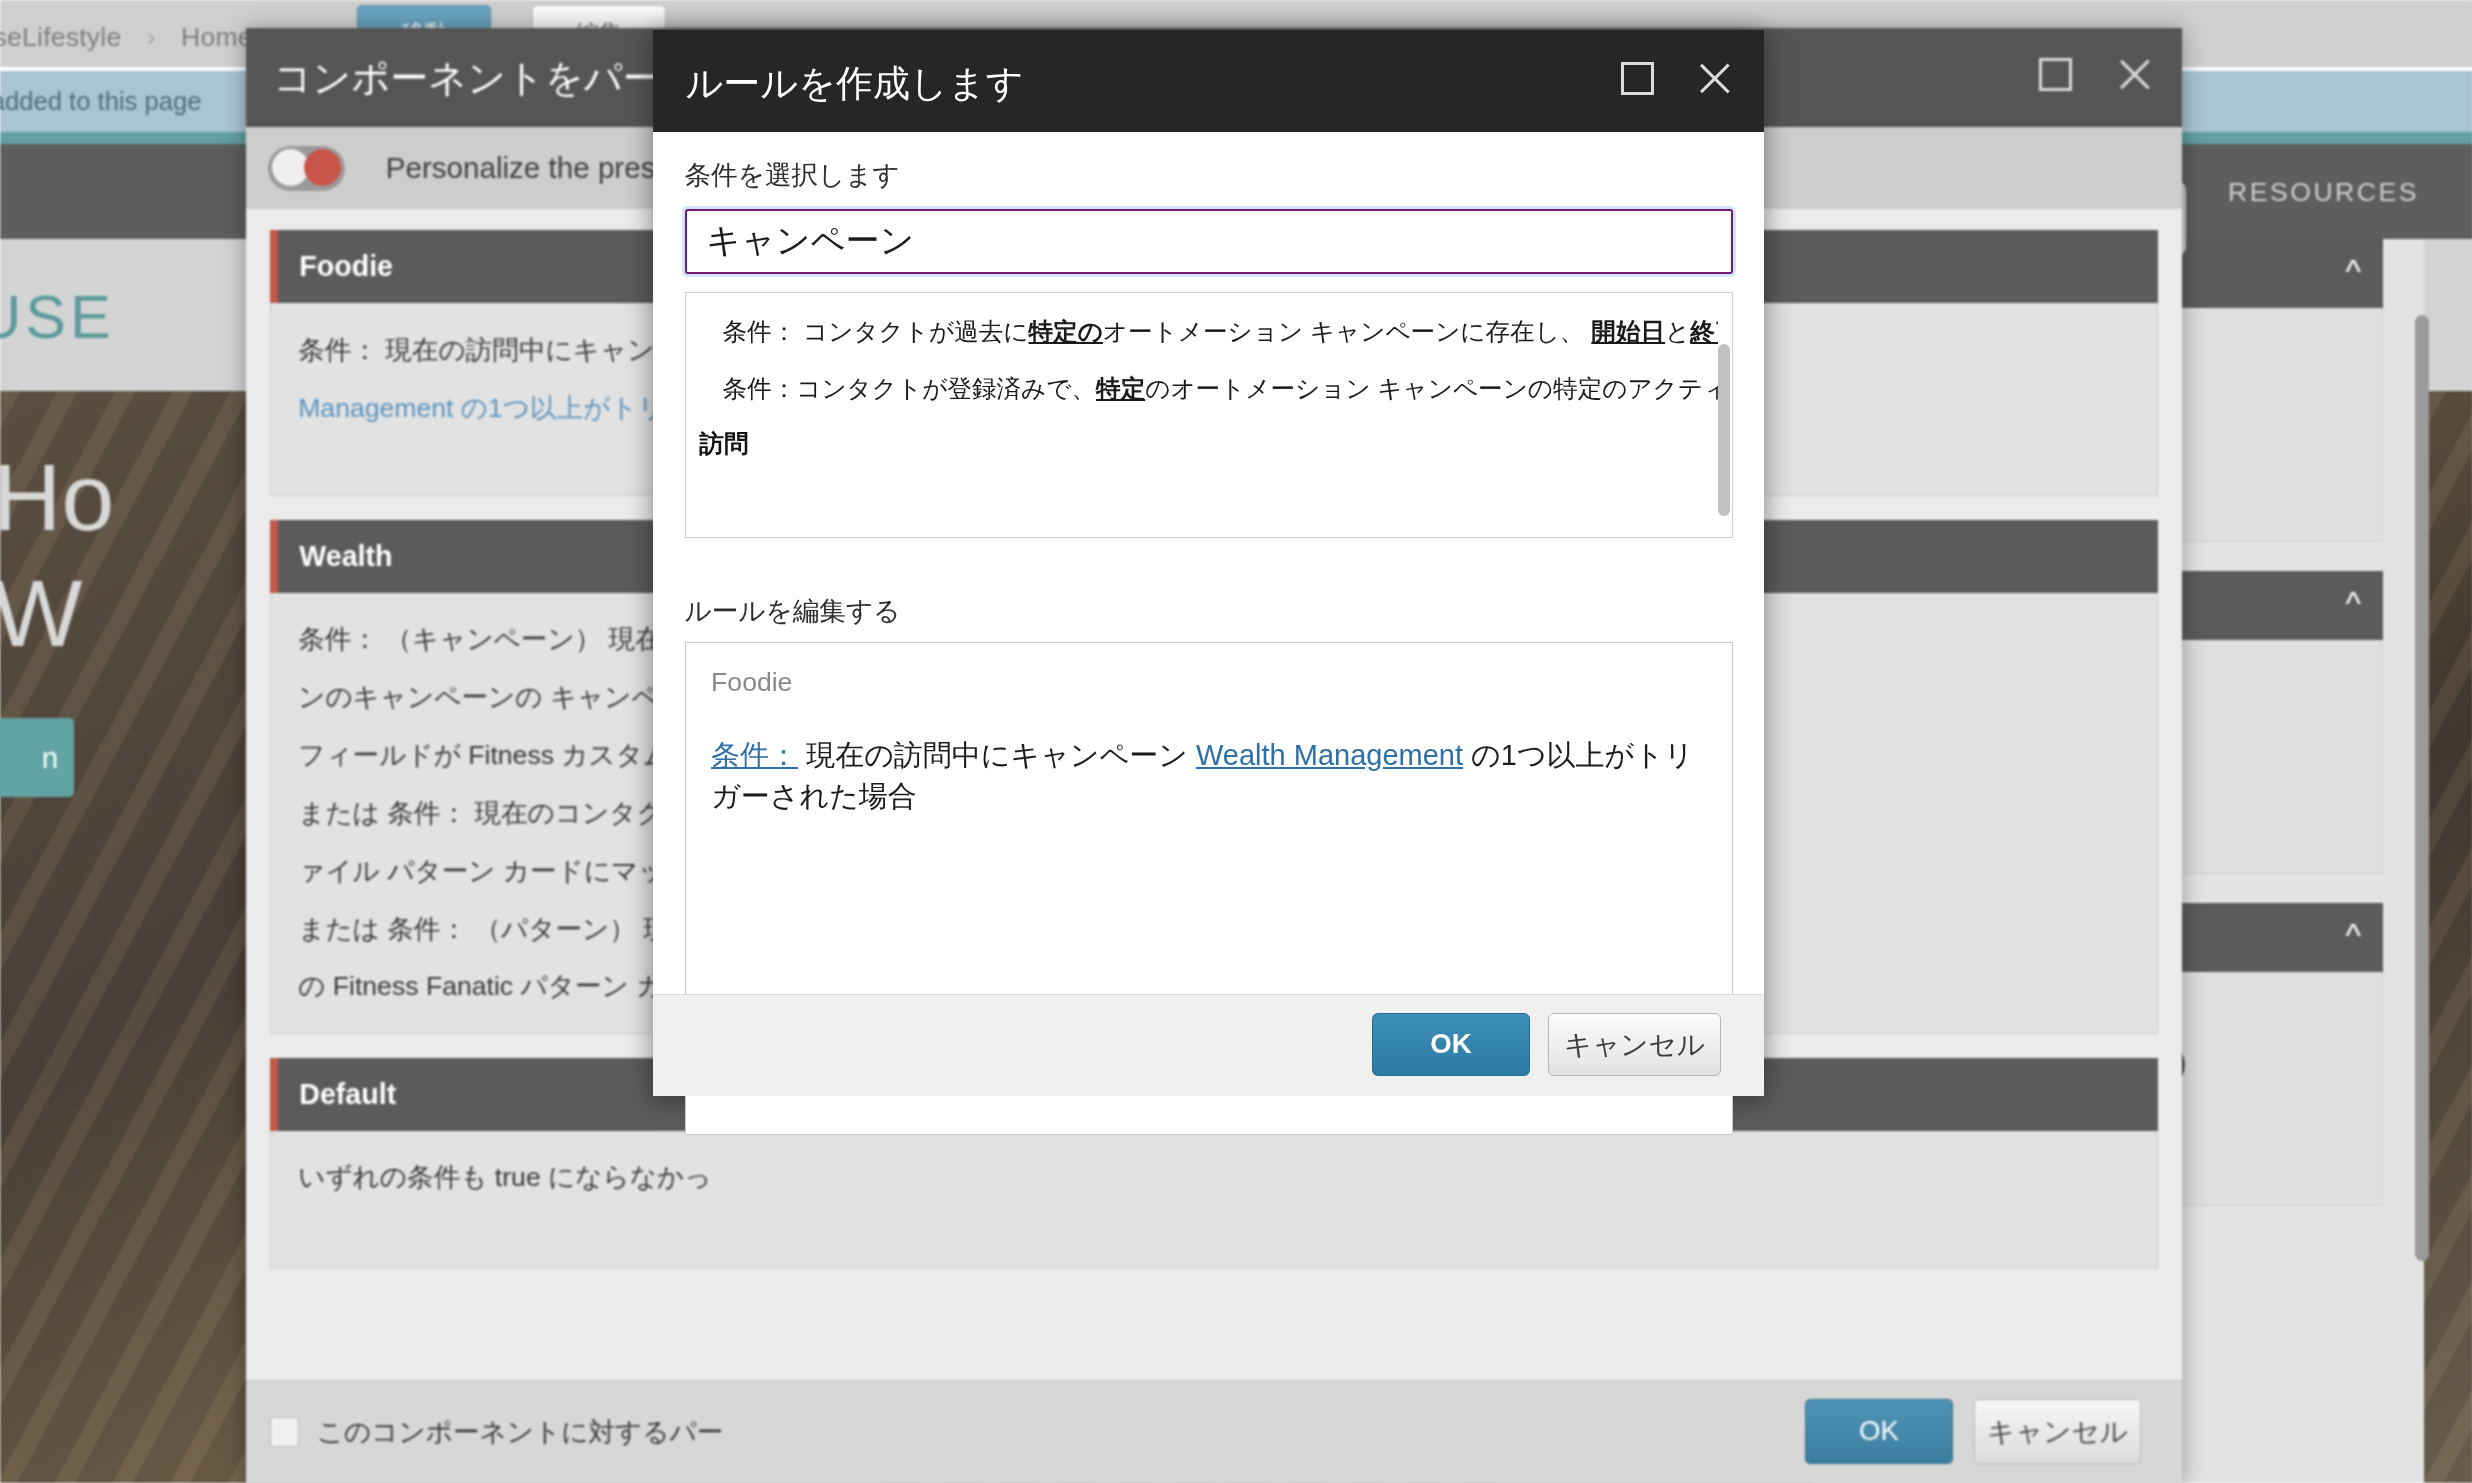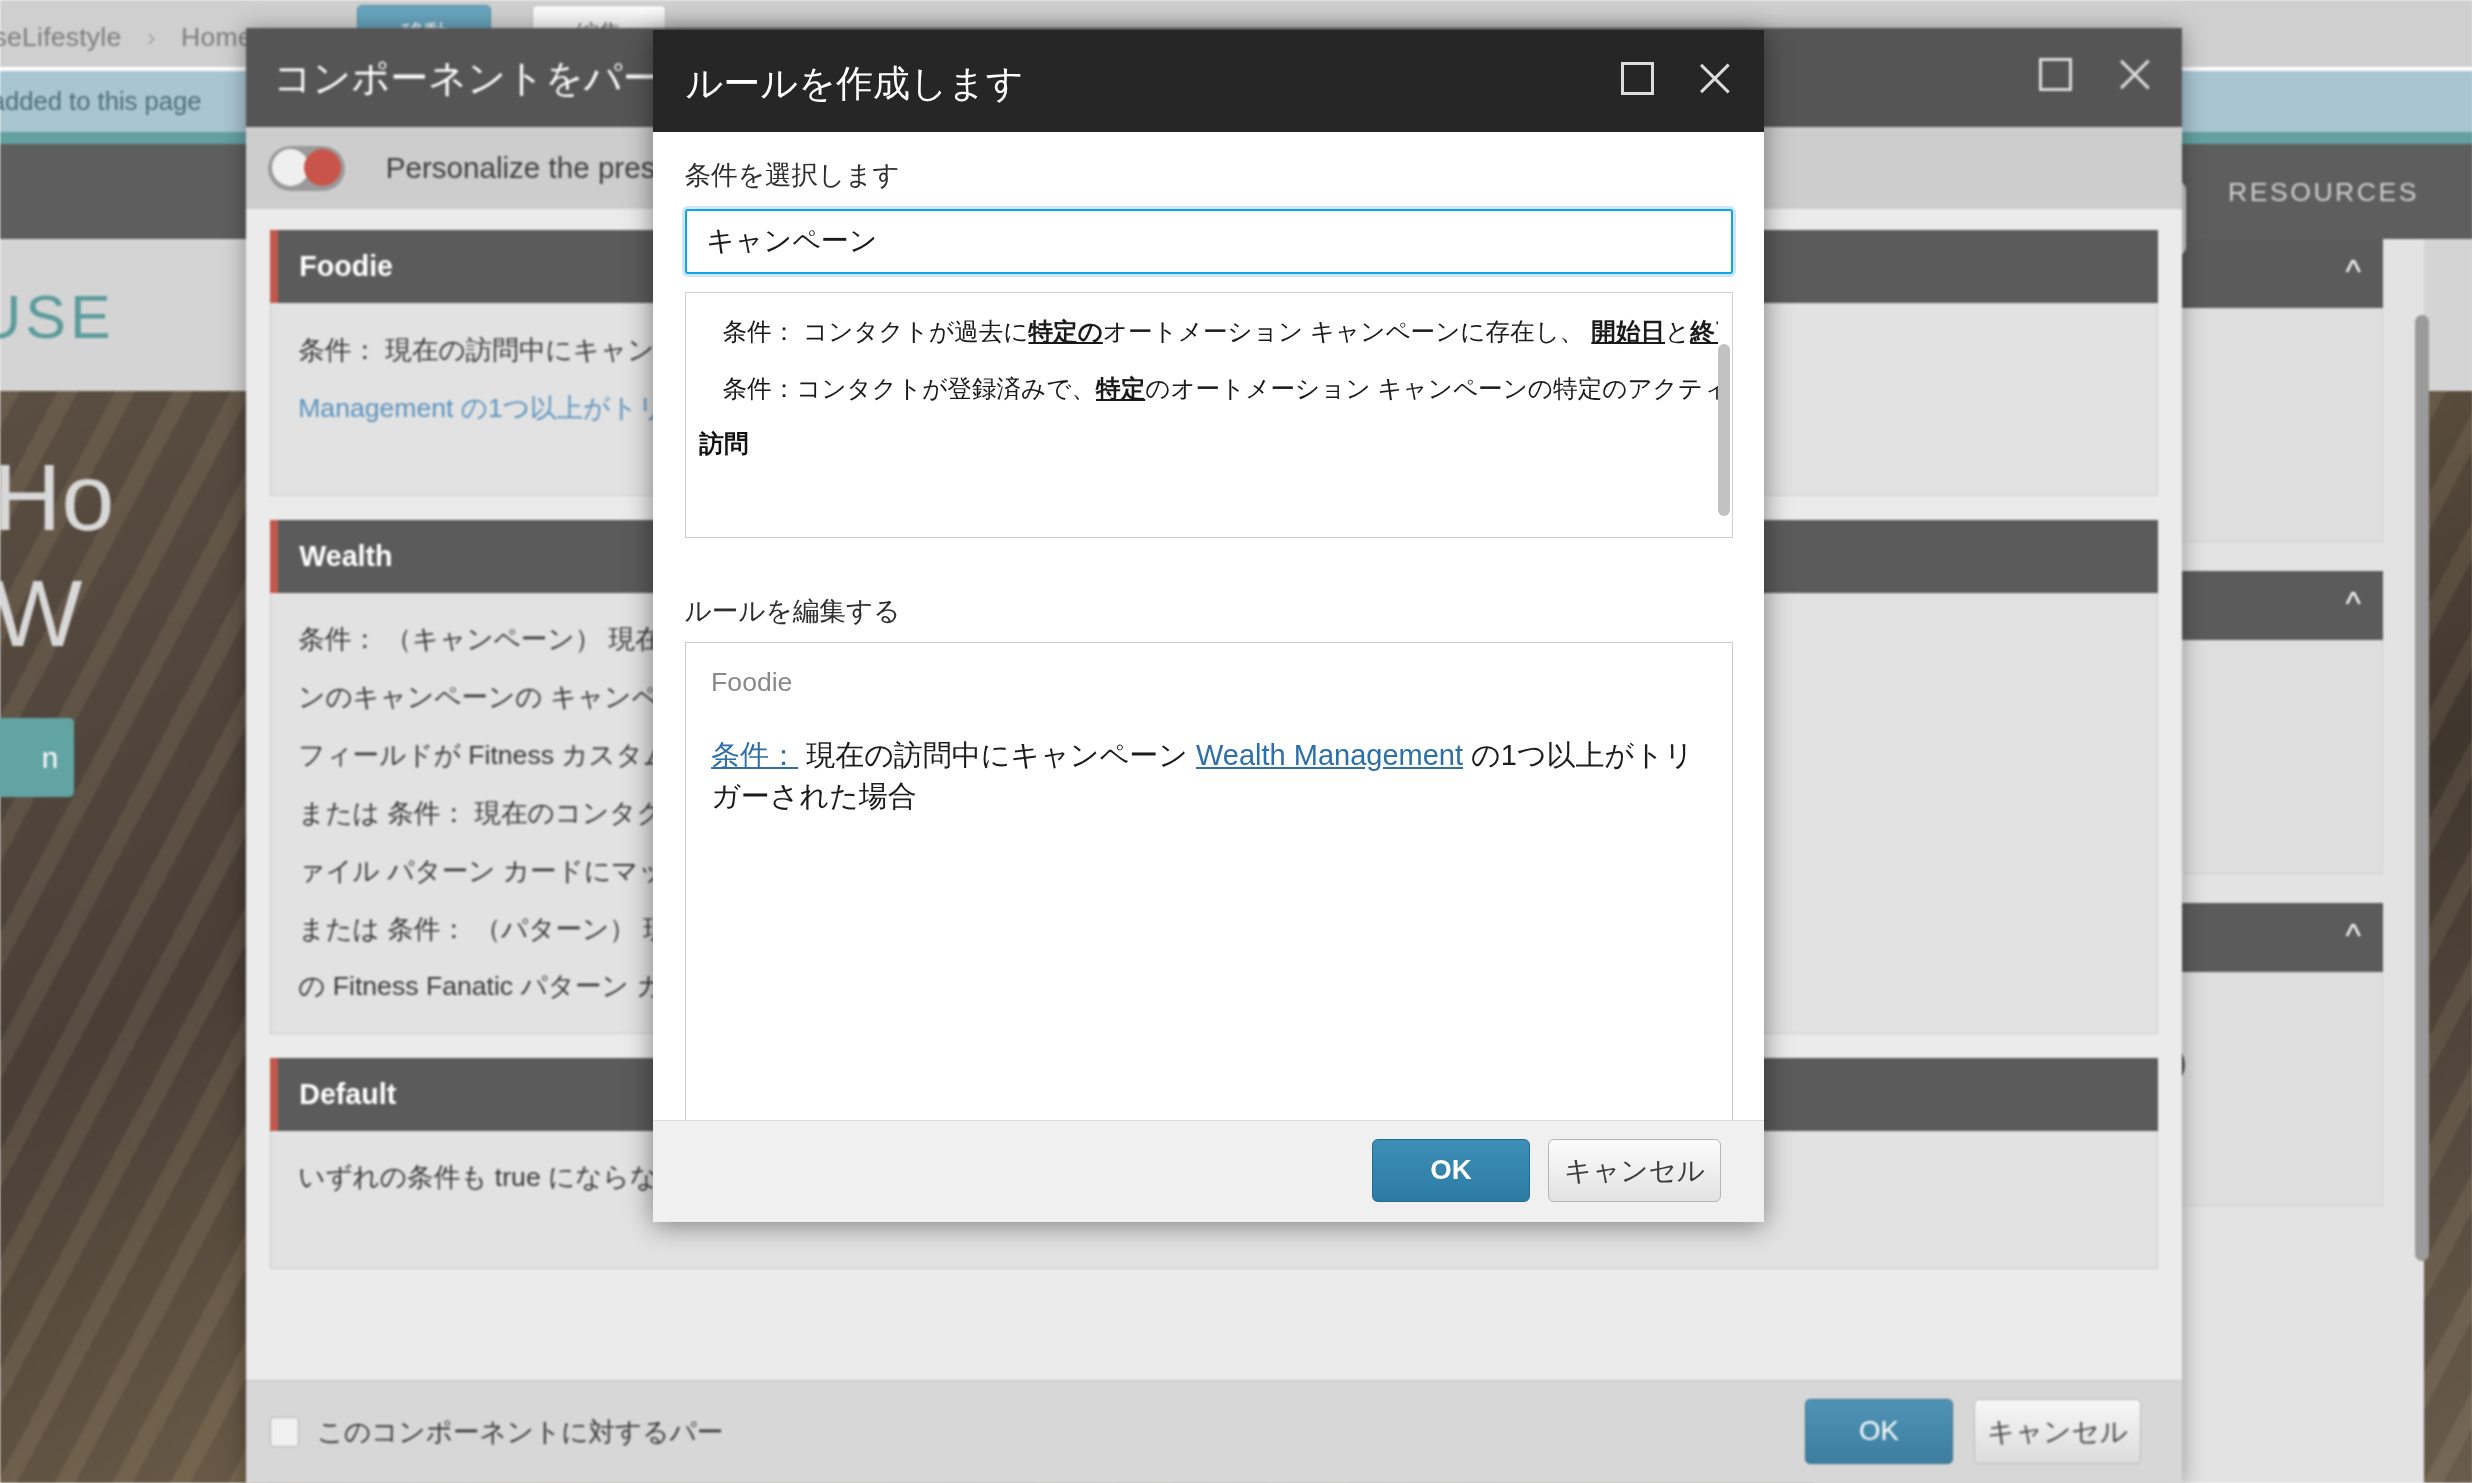--- a/index.html
+++ b/index.html
@@ -230,21 +230,21 @@
   }
   .dlg-a-cancel {
     position: absolute; right: 41px; bottom: 19.7px; width: 167px; height: 65px;
     background: linear-gradient(#f7f7f7,#dcdcdc); border: 1px solid #b9b9b9;
     border-radius: 4.9px; color: #4a4a4a; font-size: 27.6px;
     display: flex; align-items: center; justify-content: center;
   }
 
   
   .dlg-b {
-    position: absolute; left: 653px; top: 29.6px; width: 1111px; height: 1192px;
+    position: absolute; left: 653px; top: 29.6px; width: 1111px; height: 1066px;
     background: #f2f2f2; box-shadow: 0 3px 25.6px rgba(0,0,0,.45); z-index: 20;
   }
   .dlg-b-title {
     height: 102px; background: #262626; position: relative;
   }
   .dlg-b-title h1 {
     position: absolute; left: 32.5px; top: 29.6px;
     font-size: 37px; font-weight: 400; color: #ffffff;
   }
   .dlg-b-wctl {
@@ -253,23 +253,23 @@
   }
   .dlg-b-content {
     position: absolute; left: 0; top: 102px; right: 0; bottom: 102px;
     background: #ffffff; padding: 25.6px 31.5px 0 31.5px;
   }
   .field-label { font-size: 26.6px; color: #2e2e2e; margin-bottom: 15.8px; }
 
   .combo-wrap { position: relative; }
   .combo-input {
     width: 100%; height: 65px; background: #fff;
-    border: 2px solid #0ea5e9; border-radius: 3px;
+    border: 2px solid #701a75; border-radius: 3px;
     box-shadow: 0 0 0 3px rgba(120,180,235,.35);
-    font-size: 28px; color: #1b1b1b; padding: 0 19.7px;
+    font-size: 34px; color: #1b1b1b; padding: 0 19.7px;
     font-family: "Liberation Sans", sans-serif;
   }
 
   .dropdown {
     margin-top: 17.7px; height: 246px;
     border: 1px solid #cfcfcf; background: #fff;
     position: relative; overflow: hidden;
   }
   .dd-list {
     position: absolute; left: 0; top: 0; right: 13.8px; bottom: 0;

